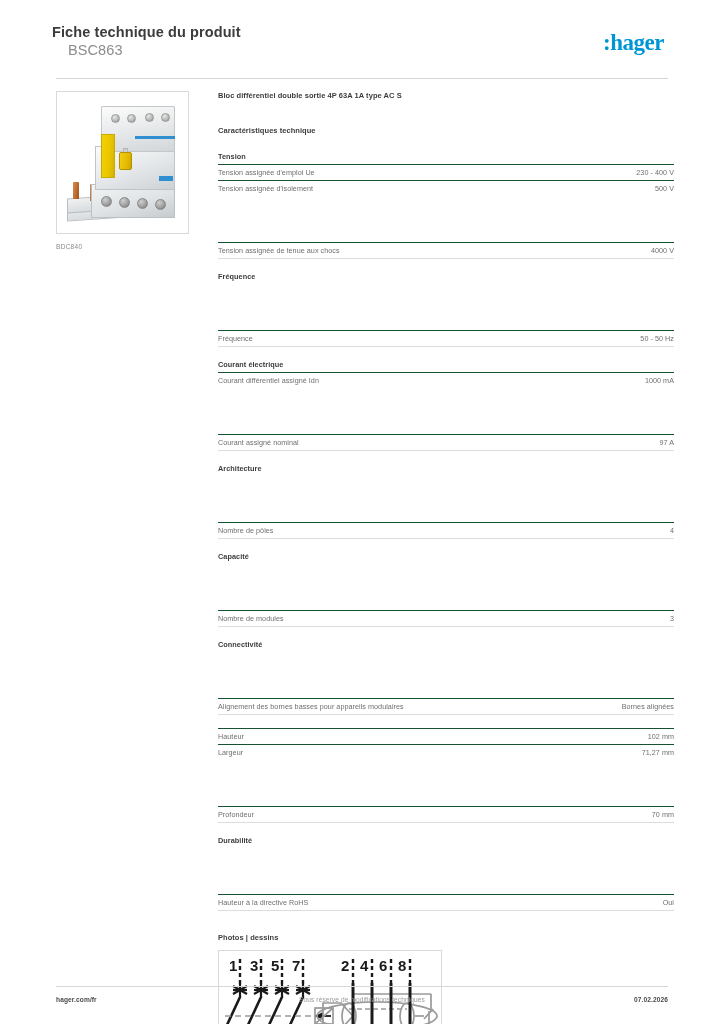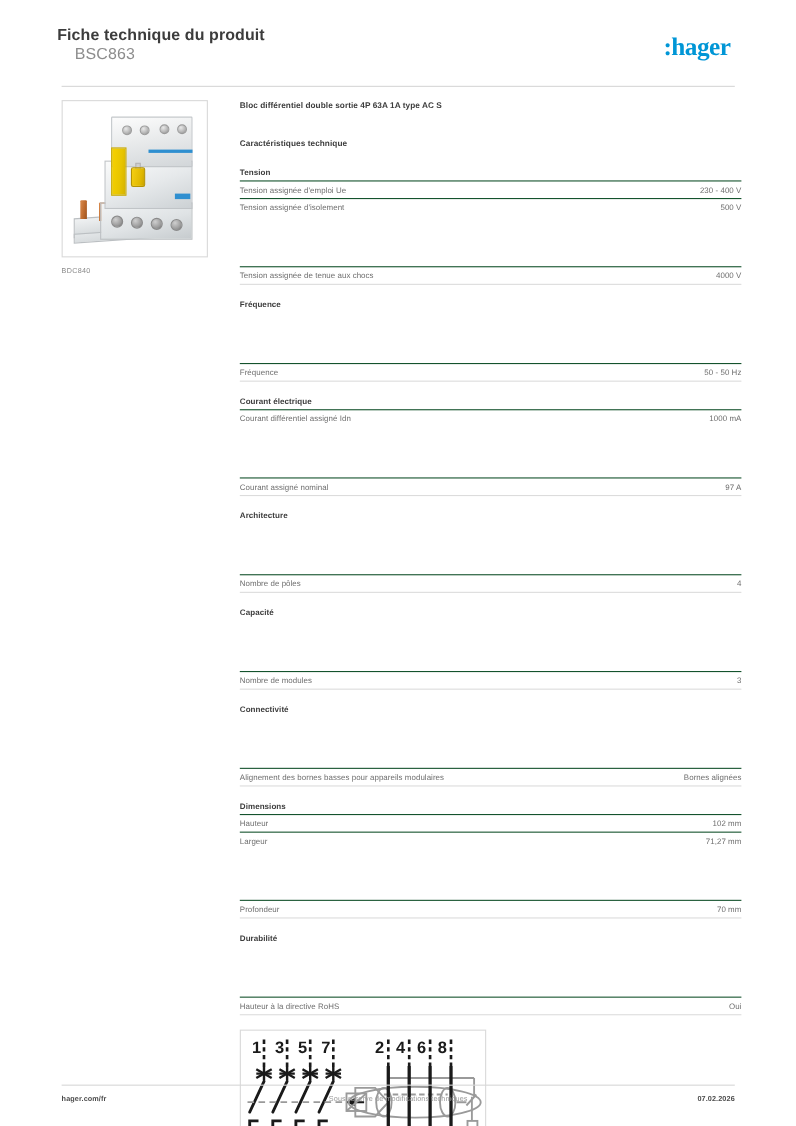--- a/index.html
+++ b/index.html
@@ -341,21 +341,20 @@
           </div>
         </div>
         <div class="spec-group">
           <div class="spec-group-title">Connectivité</div>
           <div class="spec-row">
             <span class="spec-label">Alignement des bornes basses pour appareils modulaires</span>
             <span class="spec-value">Bornes alignées</span>
           </div>
         </div>
         <div class="spec-group">
-          <div class="spec-group-title">Dimensions</div>
           <div class="spec-row">
             <span class="spec-label">Hauteur</span>
             <span class="spec-value">102 mm</span>
           </div>
           <div class="spec-row">
             <span class="spec-label">Largeur</span>
             <span class="spec-value">71,27 mm</span>
           </div>
           <div class="spec-row">
             <span class="spec-label">Profondeur</span>
@@ -364,20 +363,21 @@
         </div>
         <div class="spec-group">
           <div class="spec-group-title">Durabilité</div>
           <div class="spec-row">
             <span class="spec-label">Hauteur à la directive RoHS</span>
             <span class="spec-value">Oui</span>
           </div>
         </div>
       </div>
 
+    <div class="drawings-title">Photos | dessins</div>
 
     <div class="drawing-panel">
       <svg width="222" height="224" viewBox="0 0 222 224" xmlns="http://www.w3.org/2000/svg">
 
         <g font-family="Liberation Sans, sans-serif" font-size="15" font-weight="bold" fill="#1a1a1a">
           <text x="10" y="20">1</text>
           <text x="31" y="20">3</text>
           <text x="52" y="20">5</text>
           <text x="73" y="20">7</text>
         </g>

